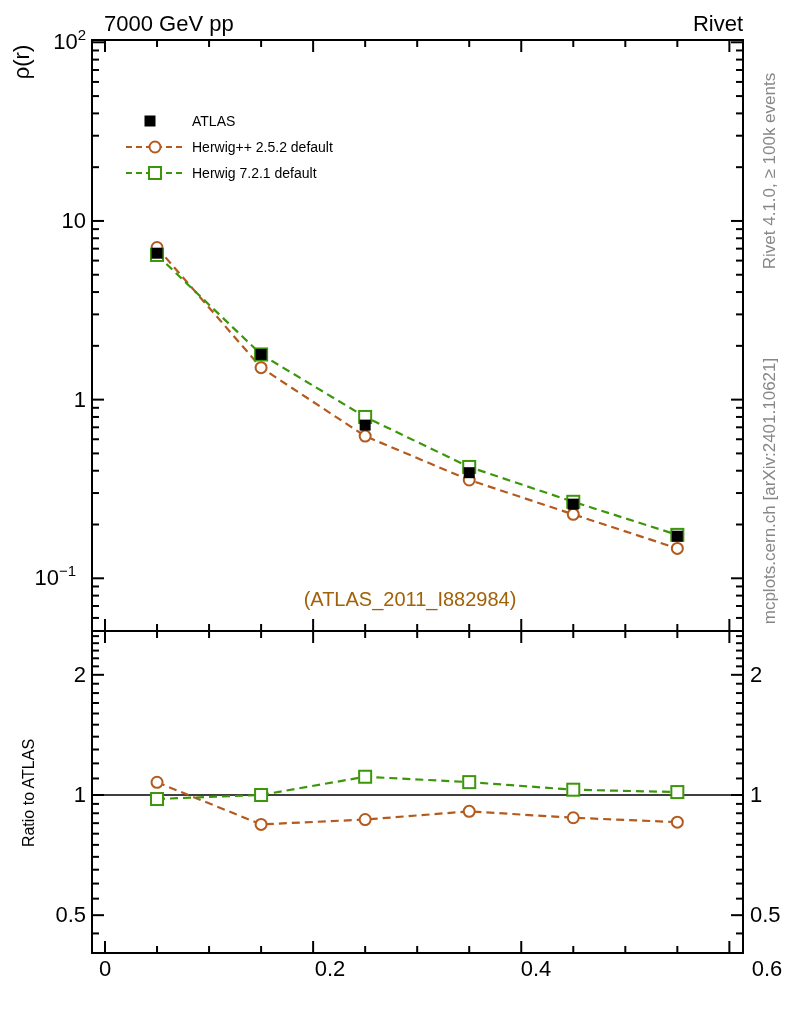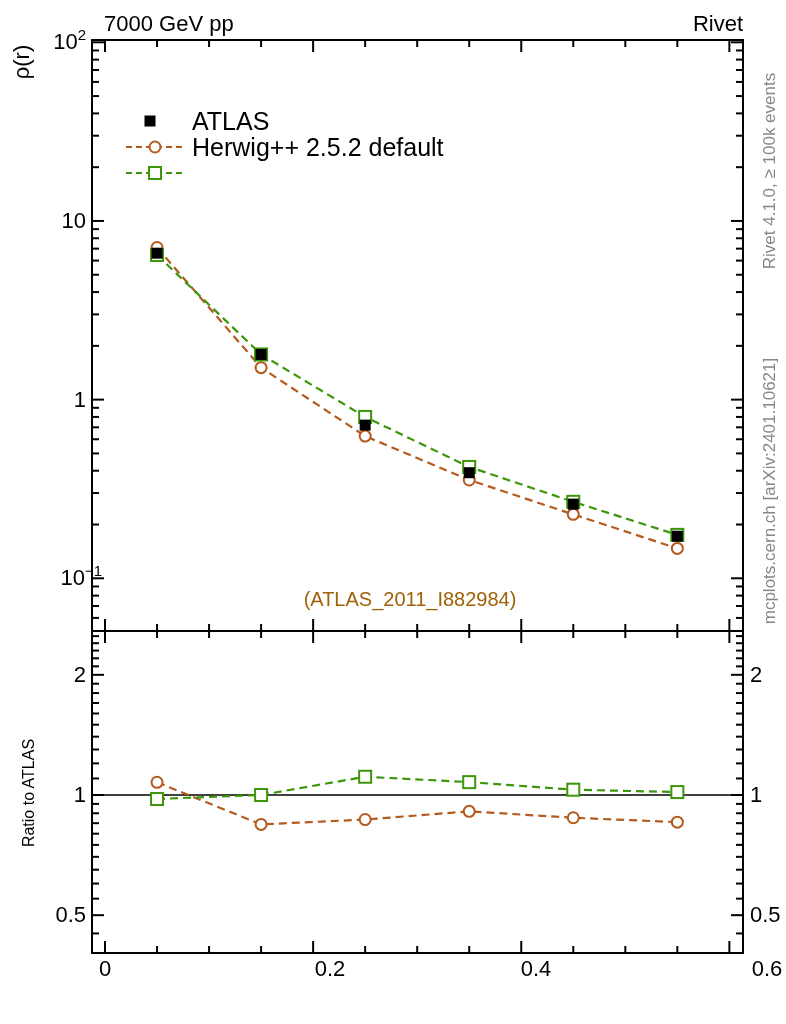--- a/index.html
+++ b/index.html
@@ -10,21 +10,21 @@
 .plot-title{left:92px;top:53px;width:651px;text-align:center;font-size:22px;white-space:nowrap}
 .sub{font-size:14px;position:relative;top:5px}
 .sup{font-size:15px;position:relative;top:-9px}
 .rot{transform:rotate(-90deg)}
 .ylab{left:-24px;top:50px;width:90px;height:24px;font-size:22px;text-align:center;white-space:nowrap}
 .ratio-ylab{left:-31px;top:783px;width:122px;height:20px;font-size:16px;text-align:center;white-space:nowrap}
 .note{width:300px;height:22px;font-size:17px;color:#878787;text-align:center;white-space:nowrap}
 .note-top{left:621px;top:160px}
 .note-bottom{left:621px;top:480px}
 .watermark{left:260px;top:588px;width:300px;text-align:center;font-size:20px;color:#a16207;white-space:nowrap}
-.legend-label{font-size:25px;line-height:22px;white-space:nowrap}
+.legend-label{font-size:14px;line-height:22px;white-space:nowrap}
 .tick-label{font-size:22px;line-height:26px;white-space:nowrap}
 .xlab{left:715px;top:981px;width:40px;text-align:center;font-size:22px}
 svg{position:absolute;left:0;top:0}
 </style>
 </head>
 <body>
 
 <div class="fig">
 
 <svg id="chart-svg" width="786" height="1024">
@@ -297,37 +297,38 @@
     </svg>
 
 <div class="abs hdr" style="left:104px;top:12px">7000 GeV pp</div>
 <div class="abs hdr" style="right:43px;top:12px;text-align:right">Rivet</div>
 
 <div class="abs rot ylab">ρ(r)</div>
 
 
 <div class="abs legend-label" style="left:192px;top:110px">ATLAS</div>
 <div class="abs legend-label" style="left:192px;top:136px">Herwig++ 2.5.2 default</div>
+<div class="abs legend-label" style="left:192px;top:162px">Herwig 7.2.1 default</div>
 
 <div class="abs watermark">(ATLAS_2011_I882984)</div>
 
 <div class="abs rot note note-top">Rivet 4.1.0, ≥ 100k events</div>
 <div class="abs rot note note-bottom">mcplots.cern.ch [arXiv:2401.10621]</div>
 
 <div class="abs rot ratio-ylab">Ratio to ATLAS</div>
 
 <div class="abs xlab">r</div>
 
 <div class="abs tick-label" style="left: 75.0075px; top: 956px; width: 60px; text-align: center;"><span>0</span></div>
     <div class="abs tick-label" style="left: 300px; top: 956px; width: 60px; text-align: center;"><span>0.2</span></div>
     <div class="abs tick-label" style="left: 491.248px; top: 956px; width: 60px; text-align: right;"><span>0.4</span></div>
     <div class="abs tick-label" style="left: 737px; top: 956px; width: 60px; text-align: center;"><span>0.6</span></div>
     <div class="abs tick-label" style="right: 700px; top: 29px; text-align: left;"><span>10</span><span class="sup">2</span></div>
     <div class="abs tick-label" style="right: 700px; top: 207.961px; text-align: right;"><span>10</span></div>
     <div class="abs tick-label" style="right: 700px; top: 386.628px; text-align: right;"><span>1</span></div>
-    <div class="abs tick-label" style="right: 684px; top: 565.295px; text-align: right;"><span>10</span><span class="sup">−1</span></div>
+    <div class="abs tick-label" style="right: 710px; top: 565.295px; text-align: right;"><span>10</span><span class="sup">−1</span></div>
     <div class="abs tick-label" style="right: 700px; top: 661.814px; text-align: right;"><span>2</span></div>
     <div class="abs tick-label" style="left: 750px; top: 661.814px;"><span>2</span></div>
     <div class="abs tick-label" style="right: 700px; top: 781.995px; text-align: right;"><span>1</span></div>
     <div class="abs tick-label" style="left: 750px; top: 781.995px;"><span>1</span></div>
     <div class="abs tick-label" style="right: 700px; top: 902.175px; text-align: right;"><span>0.5</span></div>
     <div class="abs tick-label" style="left: 750px; top: 902.175px;"><span>0.5</span></div>
   </div>
 
 </body></html>

